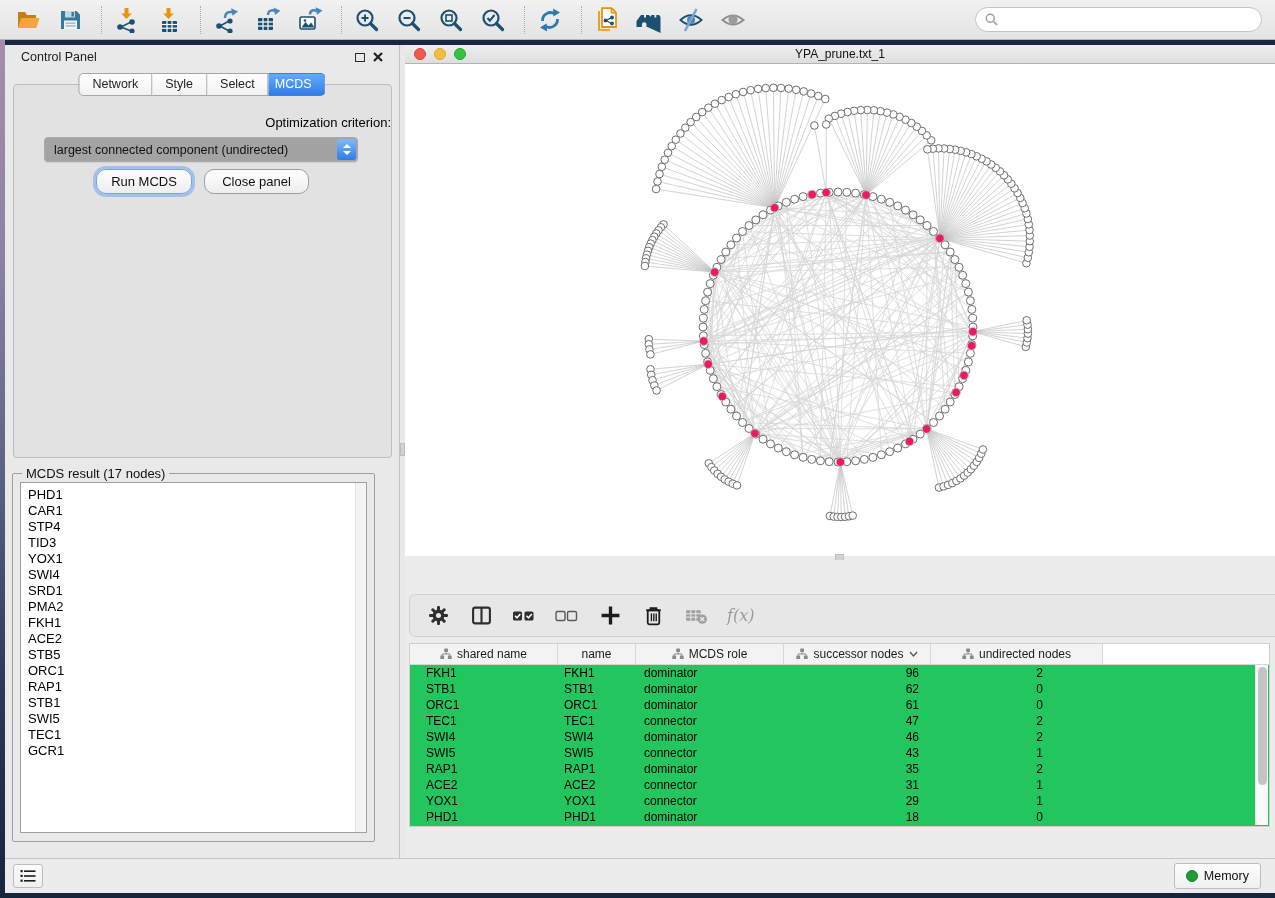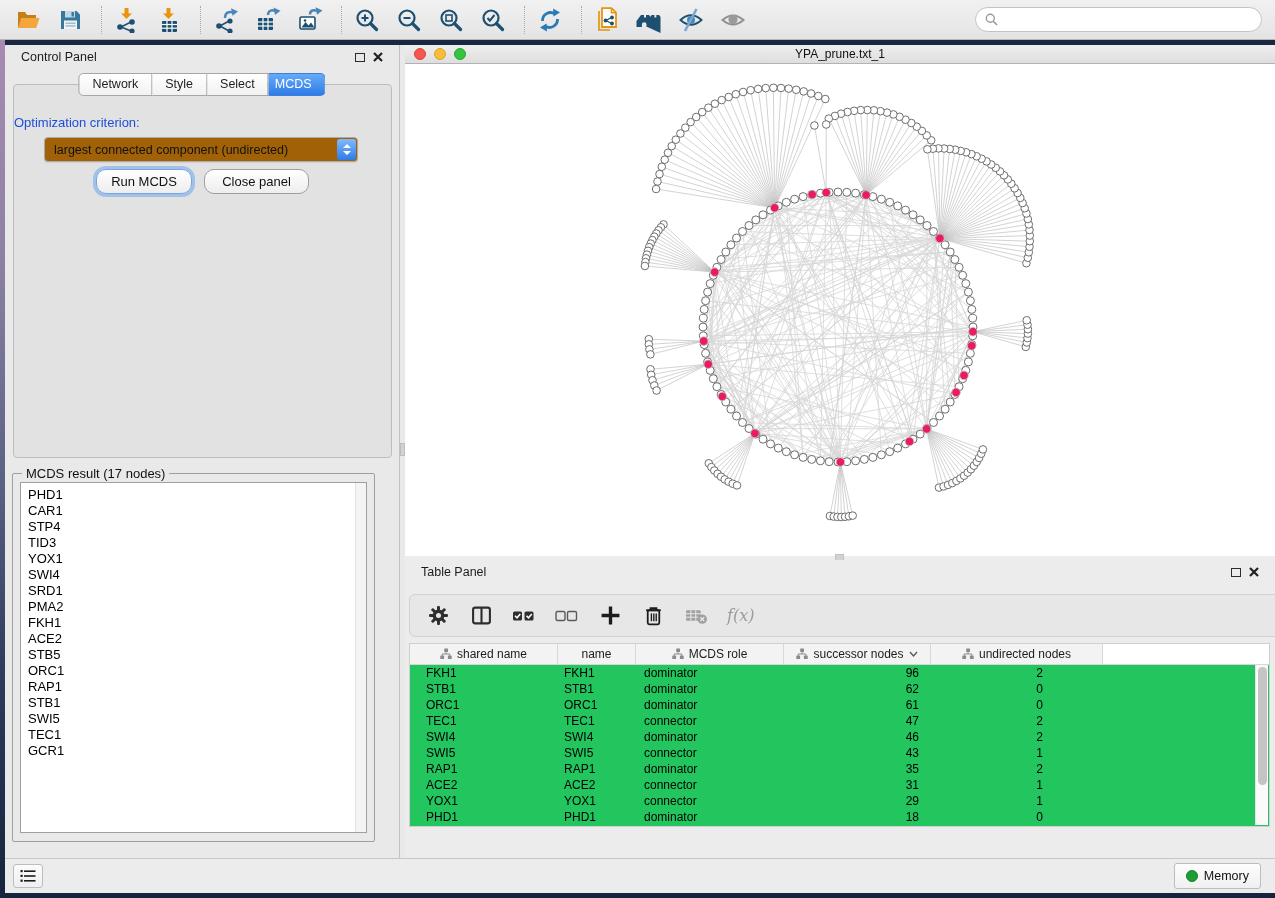--- a/index.html
+++ b/index.html
@@ -31,22 +31,22 @@
 
   .cp-tabs { position:absolute; top:28px; left:50%; transform:translateX(-50%); display:flex; z-index:3; }
   .seg-tab { background:linear-gradient(#ffffff,#f2f2f2); border:1px solid #a6a6a6; border-left:none;
     padding:3px 13px 4px; font-size:12.5px; color:#1f1f1f; cursor:pointer; white-space:nowrap; }
   .seg-tab:first-child { border-left:1px solid #a6a6a6; border-radius:5px 0 0 5px; }
   .seg-tab:last-child { border-radius:0 5px 5px 0; }
   .seg-tab.active { background:linear-gradient(#66abf8,#2e7ce8); border-color:#3f7fd4; color:#fff;padding-left:6px; }
 
   .cp-subpanel { position:absolute; left:8px; top:39px; width:379px; height:374px;
     background:#e2e2e2; border:1px solid #bdbdbd; border-radius:4px; }
-  .opt-label { position:absolute; top:30px; width:100%; text-align:left; font-size:13px; color:#1d4ed8; }
-  .opt-select { position:absolute; left:30px; top:52px; width:314px; height:25px; background:#a16207;
+  .opt-label { position:absolute; top:30px; width:100%; text-align:right; font-size:13px; color:#000000; }
+  .opt-select { position:absolute; left:30px; top:52px; width:314px; height:25px; background:#a3a3a3;
     border:1px solid #ababab; border-radius:4px; display:flex; align-items:stretch; cursor:pointer;
     box-shadow:0 1px 1px rgba(0,0,0,.08); }
   .opt-select .val { flex:1; font-size:12.5px; color:#111; display:flex; align-items:center; padding-left:9px; white-space:nowrap; overflow:hidden; }
   .stepper { width:19px; margin:1px; border-radius:3px; background:linear-gradient(#83b9f9,#2e7ce8);
     display:flex; flex-direction:column; align-items:center; justify-content:center; gap:3px; }
   .chev-up { width:0; height:0; border-left:4px solid transparent; border-right:4px solid transparent; border-bottom:4.5px solid #fff; }
   .chev-down { width:0; height:0; border-left:4px solid transparent; border-right:4px solid transparent; border-top:4.5px solid #fff; }
   .cp-btn { position:absolute; top:84px; height:25px; background:linear-gradient(#ffffff,#ededed);
     border:1px solid #9f9f9f; border-radius:10px; font-size:13px; color:#111;
     display:flex; align-items:center; justify-content:center; cursor:pointer; font-family:"Liberation Sans",sans-serif; }
@@ -1023,31 +1023,20 @@
         </g>
       </svg>
   </div>
 </div>
 
 <div class="divider-h">
   <div class="split-handle-h"></div>
 </div>
 
 <div class="table-panel">
-  <div class="panel-head">
-    <span class="panel-title">Table Panel</span>
-    <span class="panel-head-btns">
-      <span class="float-btn"></span>
-      <span class="close-x">
-          <svg width="10" height="10" viewBox="0 0 10 10">
-            <path d="M1 1 L9 9 M9 1 L1 9" stroke="#222" stroke-width="2.2"></path>
-          </svg>
-        </span>
-    </span>
-  </div>
 
   <div class="tp-toolbar">
     <span class="tp-icon">
       <svg width="21" height="21" viewBox="0 0 20 20">
           <g fill="#2e2e2e">
             <rect x="8.6" y="1" width="2.8" height="18" rx="1"></rect>
             <rect x="8.6" y="1" width="2.8" height="18" rx="1" transform="rotate(45 10 10)"></rect>
             <rect x="8.6" y="1" width="2.8" height="18" rx="1" transform="rotate(90 10 10)"></rect>
             <rect x="8.6" y="1" width="2.8" height="18" rx="1" transform="rotate(135 10 10)"></rect>
             <circle cx="10" cy="10" r="5.6"></circle>

